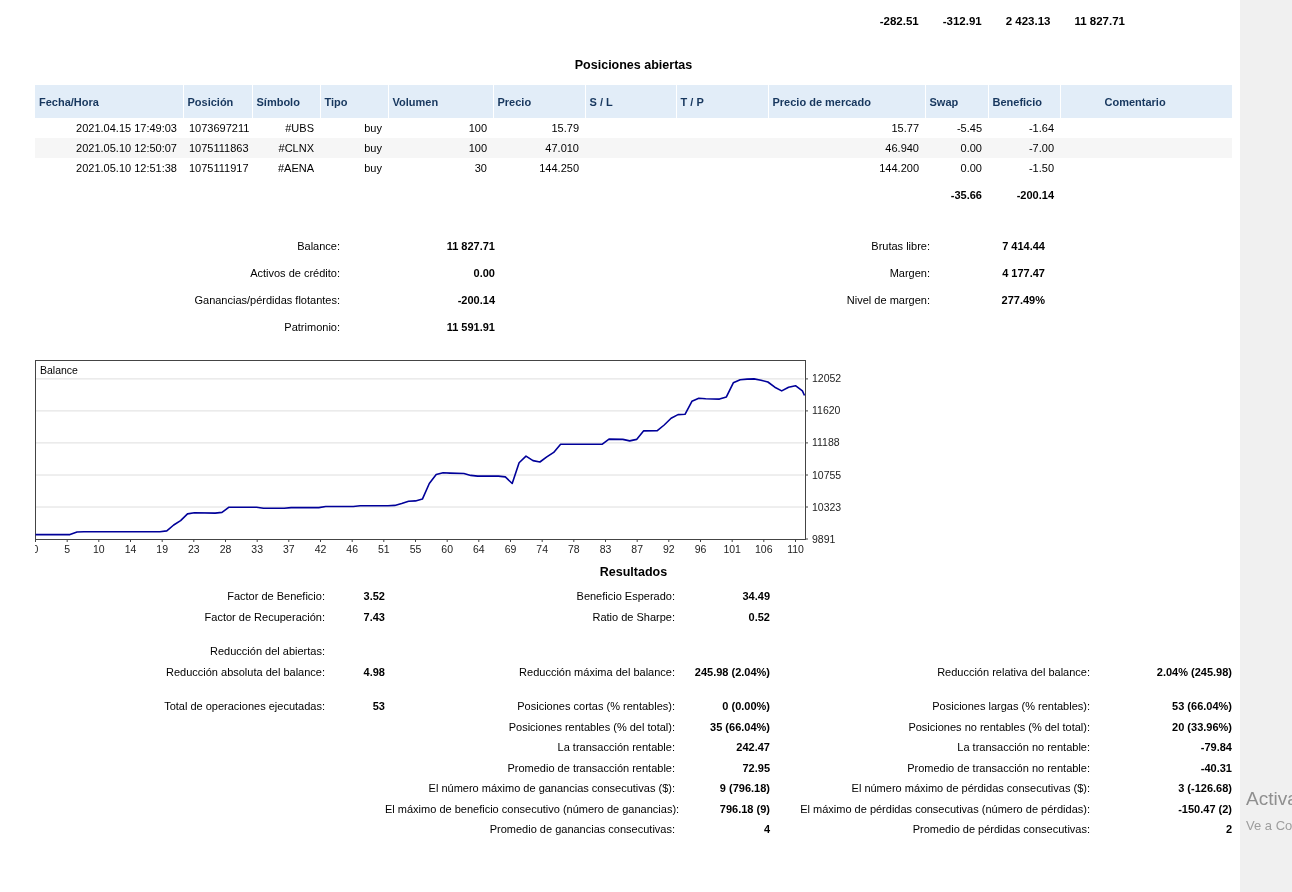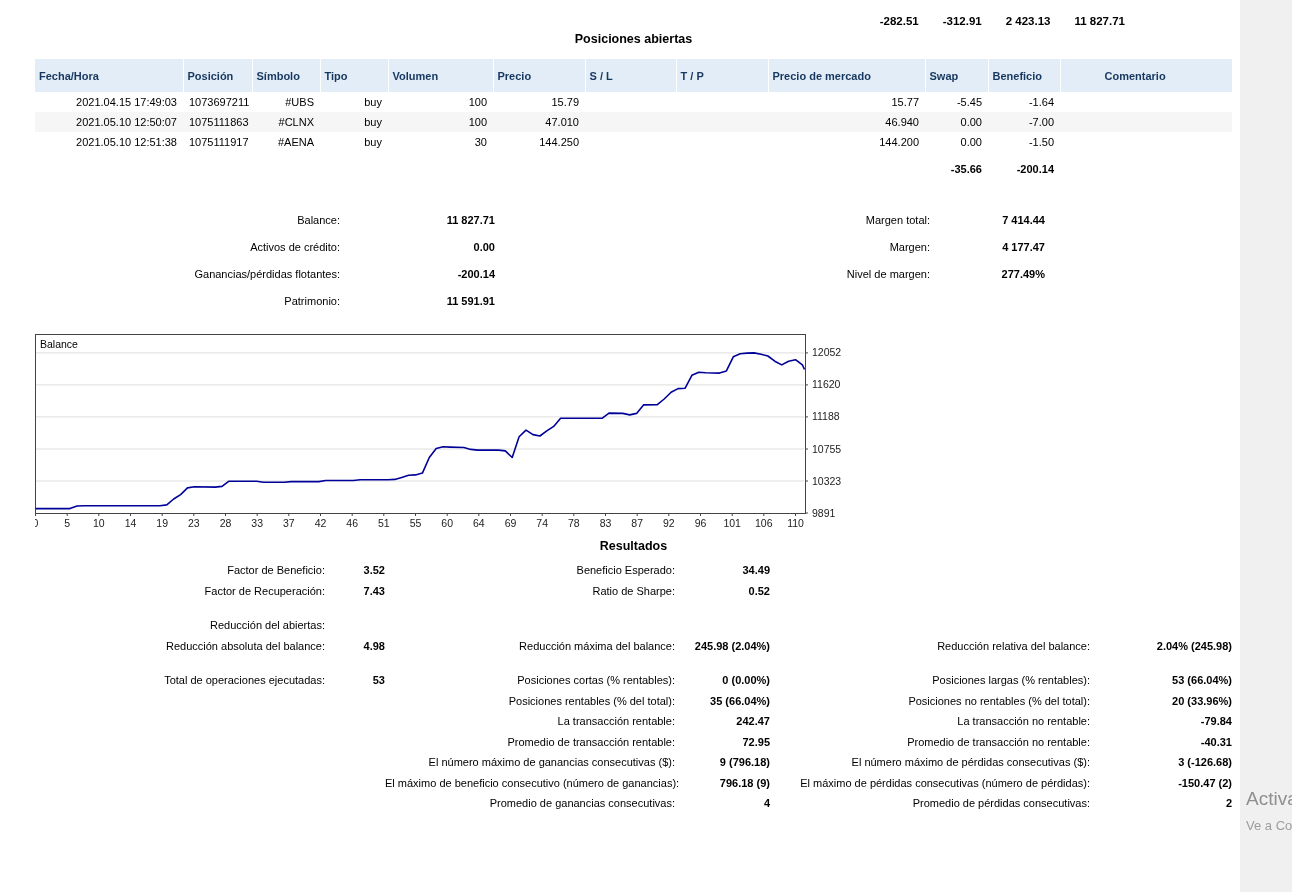--- a/index.html
+++ b/index.html
@@ -12,21 +12,21 @@
   .watermark { position:absolute; left:1246px; top:787px; z-index:5; color:#8f8f8f; white-space:nowrap; }
   .wm-line1 { font-size:19px; line-height:24px; }
   .wm-line2 { font-size:13px; margin-top:7px; color:#9d9d9d; }
 
   .top-numbers { position:absolute; top:15px; right:167px; display:flex; gap:24px;
     font-weight:700; font-size:11.5px; }
 
   .content { position:absolute; left:35px; top:0; width:1197px; }
 
   .section-title { font-size:12.5px; font-weight:700; text-align:center; }
-  .title-positions { margin-top:32px; margin-bottom:13px; }
+  .title-positions { margin-top:58px; margin-bottom:13px; }
   .title-results { margin-top:7px; margin-bottom:7px; }
 
   table.positions { border-collapse:collapse; width:1197px; table-layout:fixed; }
   table.positions thead th { background:#e2edf8; color:#17375e; font-weight:700; font-size:11px;
     height:33px; text-align:left; border-left:1px solid #ffffff; padding:0 4px; }
   table.positions thead th:first-child { border-left:none; }
   table.positions tbody td { height:20px; padding:0 6px; text-align:right; white-space:nowrap; overflow:hidden; }
   table.positions tbody tr:nth-child(even) { background:#f6f6f6; }
   table.positions tbody td.c11 { text-align:left; }
 
@@ -140,21 +140,21 @@
       <div></div>
       <div class="tcell">-35.66</div>
       <div class="tcell">-200.14</div>
     </div>
 
     <div class="account">
         <div class="acc-row">
           <div class="acc-label">Balance:</div>
           <div class="acc-value">11 827.71</div>
           <div class=""></div>
-          <div class="acc-label">Margen total:</div>
+          <div class="acc-label">Brutas libre:</div>
           <div class="acc-value">7 414.44</div>
         </div>
         <div class="acc-row">
           <div class="acc-label">Activos de crédito:</div>
           <div class="acc-value">0.00</div>
           <div class=""></div>
           <div class="acc-label">Margen:</div>
           <div class="acc-value">4 177.47</div>
         </div>
         <div class="acc-row">

